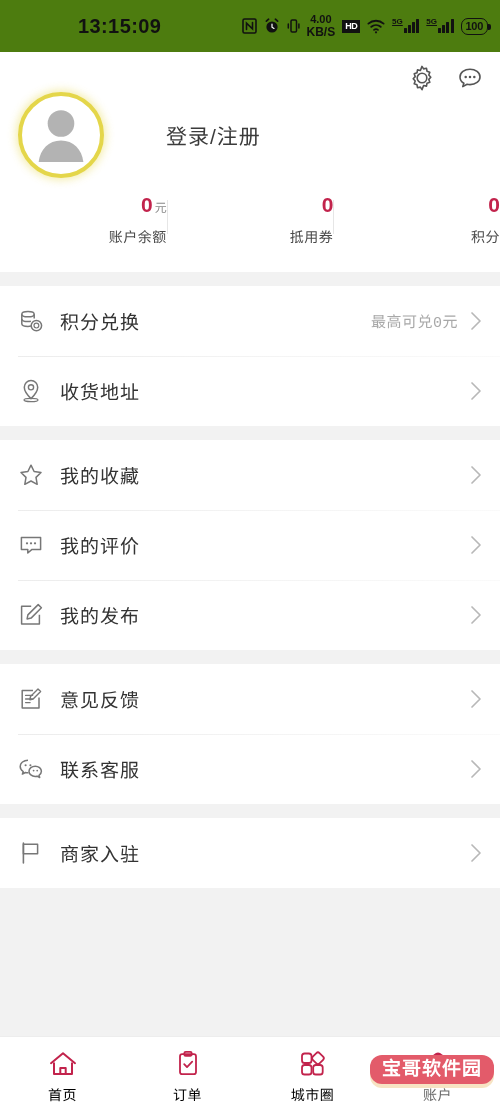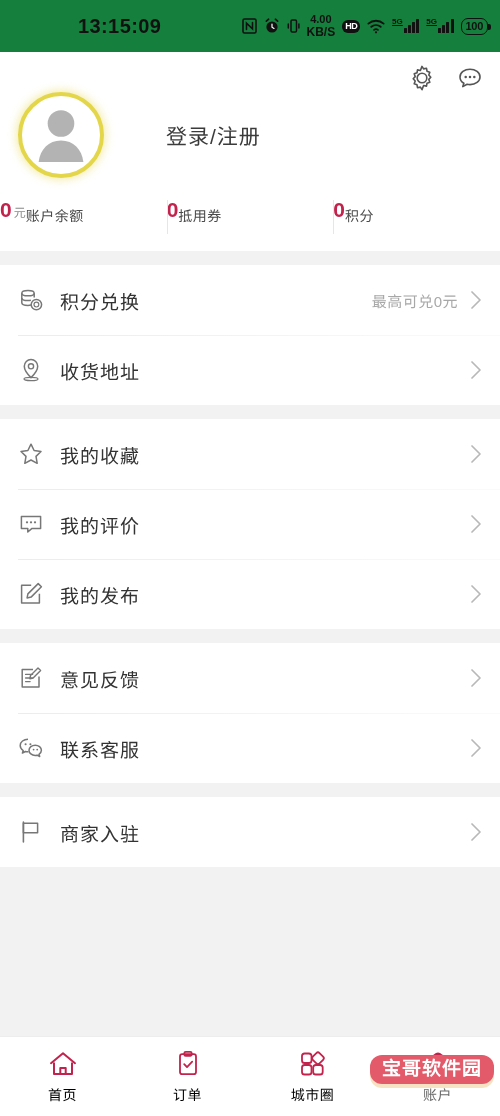--- a/index.html
+++ b/index.html
@@ -6,38 +6,38 @@
   html, body {
     width:500px; height:1116px;
     background:#f2f2f2;
     font-family:"Liberation Sans","DejaVu Sans",sans-serif;
     overflow:hidden;
   }
   .phone { position:relative; width:500px; height:1116px; background:#f2f2f2; display:flex; flex-direction:column; }
 
   
   .statusbar {
-    height:52px; background:#15803d; flex:0 0 52px;
+    height:52px; background:#4d7c0f; flex:0 0 52px;
     display:flex; align-items:center; position:relative;
   }
   .sb-time {
     position:absolute; left:78px; top:50%; transform:translateY(-50%);
     font-size:20px; font-weight:600; color:#111; letter-spacing:.4px;
   }
   .sb-icons {
     position:absolute; right:12px; top:50%; transform:translateY(-50%);
     display:flex; align-items:center; gap:7px;
   }
   .sb-icons svg { display:block; }
   .netspeed { display:flex; flex-direction:column; align-items:center; line-height:1; }
   .netspeed .v { font-size:11px; font-weight:700; color:#111; }
   .netspeed .u { font-size:12px; font-weight:700; color:#111; margin-top:1px; }
   .hdbox {
     font-size:9px; font-weight:700; color:#fff; background:#111;
-    border-radius:6px; padding:1.5px 2.5px 1.5px 3px; letter-spacing:-.3px;
+    border-radius:0; padding:1.5px 2.5px 1.5px 3px; letter-spacing:-.3px;
   }
   .sig { display:flex; align-items:flex-end; gap:1.2px; height:14px; }
   .sig i { display:block; width:3px; background:#111; border-radius:.5px; }
   .sig i:nth-child(1){height:5px}
   .sig i:nth-child(2){height:8px}
   .sig i:nth-child(3){height:11px}
   .sig i:nth-child(4){height:14px}
   .sigwrap { display:flex; align-items:flex-start; gap:1px; }
   .sigwrap .g { font-size:8px; font-weight:700; color:#111; line-height:1; margin-top:-1px;text-decoration:underline; }
   .batt {
@@ -67,32 +67,32 @@
     border:4px solid #e4d64a; background:#fff;
     box-shadow:0 0 9px 2px rgba(231,216,74,.45);
     display:flex; align-items:flex-end; justify-content:center;
     overflow:hidden; flex:0 0 86px;
   }
   .avatar svg { display:block; }
   .uname { font-size:21px; color:#3b3b3b; margin-left:22px; letter-spacing:1px; }
 
   
   .stats { background:#fff; display:flex; padding:16px 0 26px; }
-  .stat { flex:1; display:flex; align-items:center; position:relative; }
+  .stat { flex:1; display:flex; flex-direction:column; align-items:flex-end; position:relative; }
   .stat + .stat::before {
     content:""; position:absolute; left:0; top:6px;
     width:1px; height:34px; background:#e6e6e6;
   }
   .stat .num { font-size:21px; font-weight:700; color:#c2234c; line-height:1; }
   .stat .num .yuan { font-size:12px; font-weight:400; color:#8a8a8a; margin-left:2px; }
   .stat .lbl { font-size:14px; color:#4a4a4a; margin-top:11px; letter-spacing:.5px; }
 
   
   .gap { height:14px; background:#f2f2f2; }
-  .group { background:#fff; }
+  .group { background:#fff;font-family:Liberation Mono, monospace; }
   .row {
     display:flex; align-items:center; height:70px;
     padding:0 18px 0 18px; position:relative; cursor:pointer;
   }
   .row + .row::before {
     content:""; position:absolute; left:18px; right:0; top:0;
     height:1px; background:linear-gradient(to right,#ececec 0%,#f5f5f5 60%,#fafafa 100%);
   }
   .row .ricon { width:34px; flex:0 0 34px; line-height:0; color:#777; }
   .row .rlabel { font-size:19px; color:#333; margin-left:8px; letter-spacing:1px; flex:1; }

